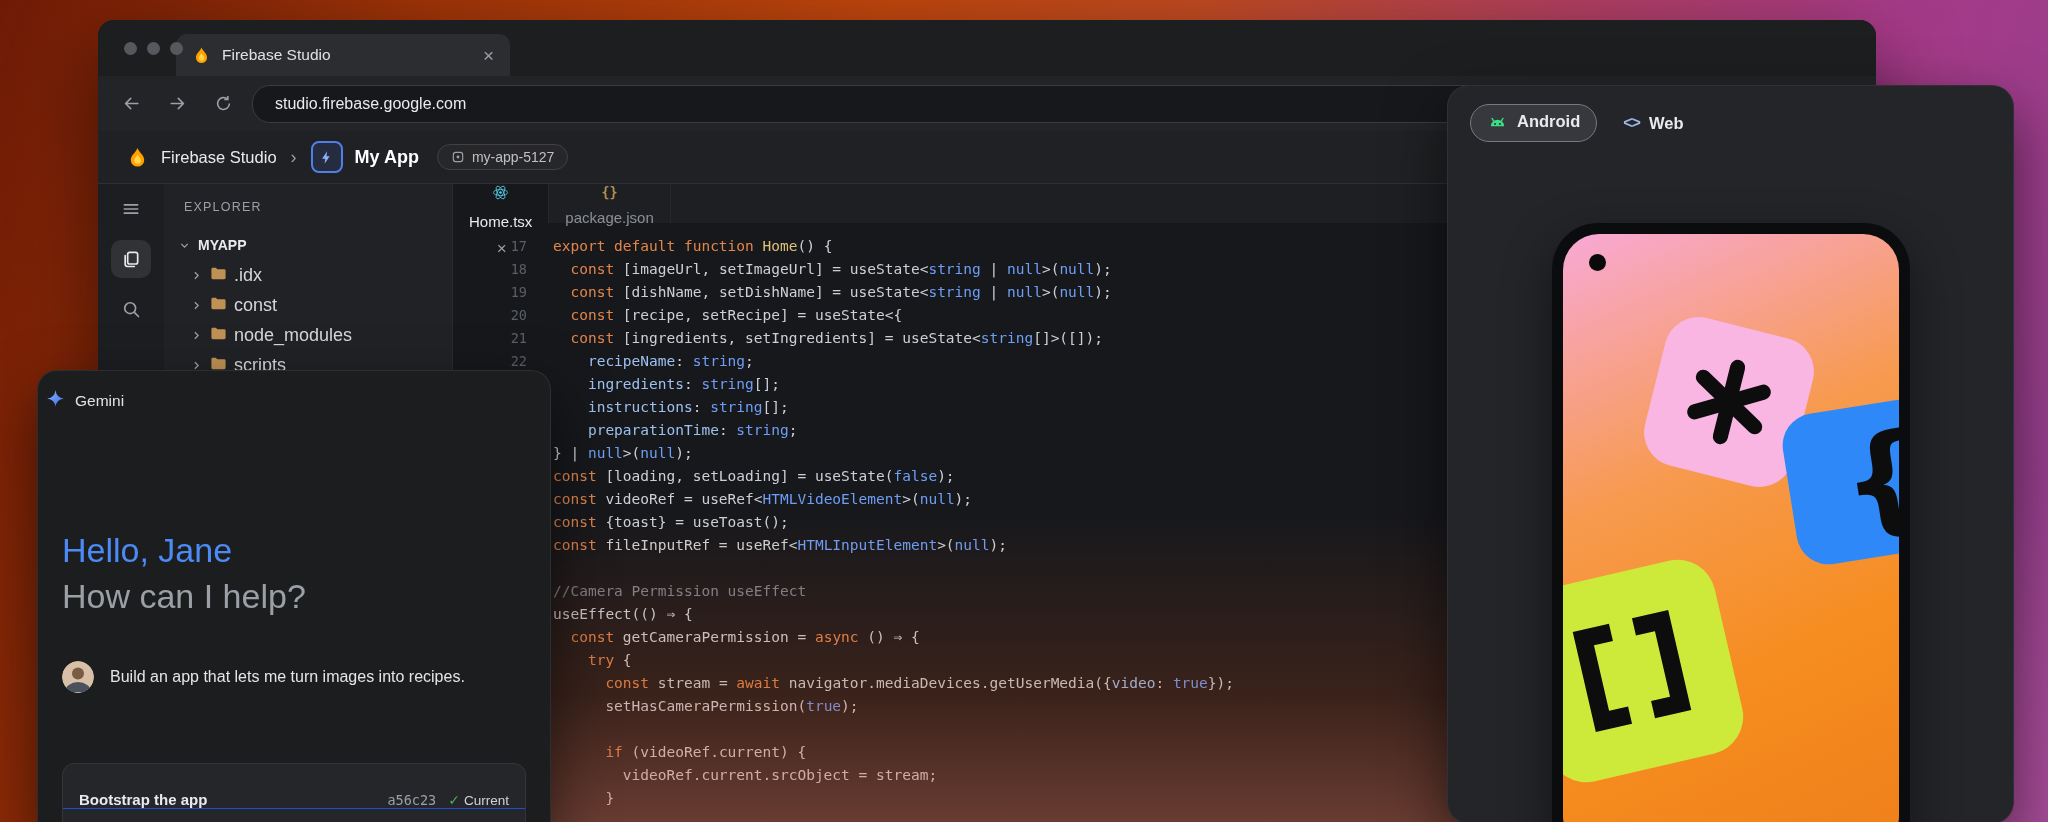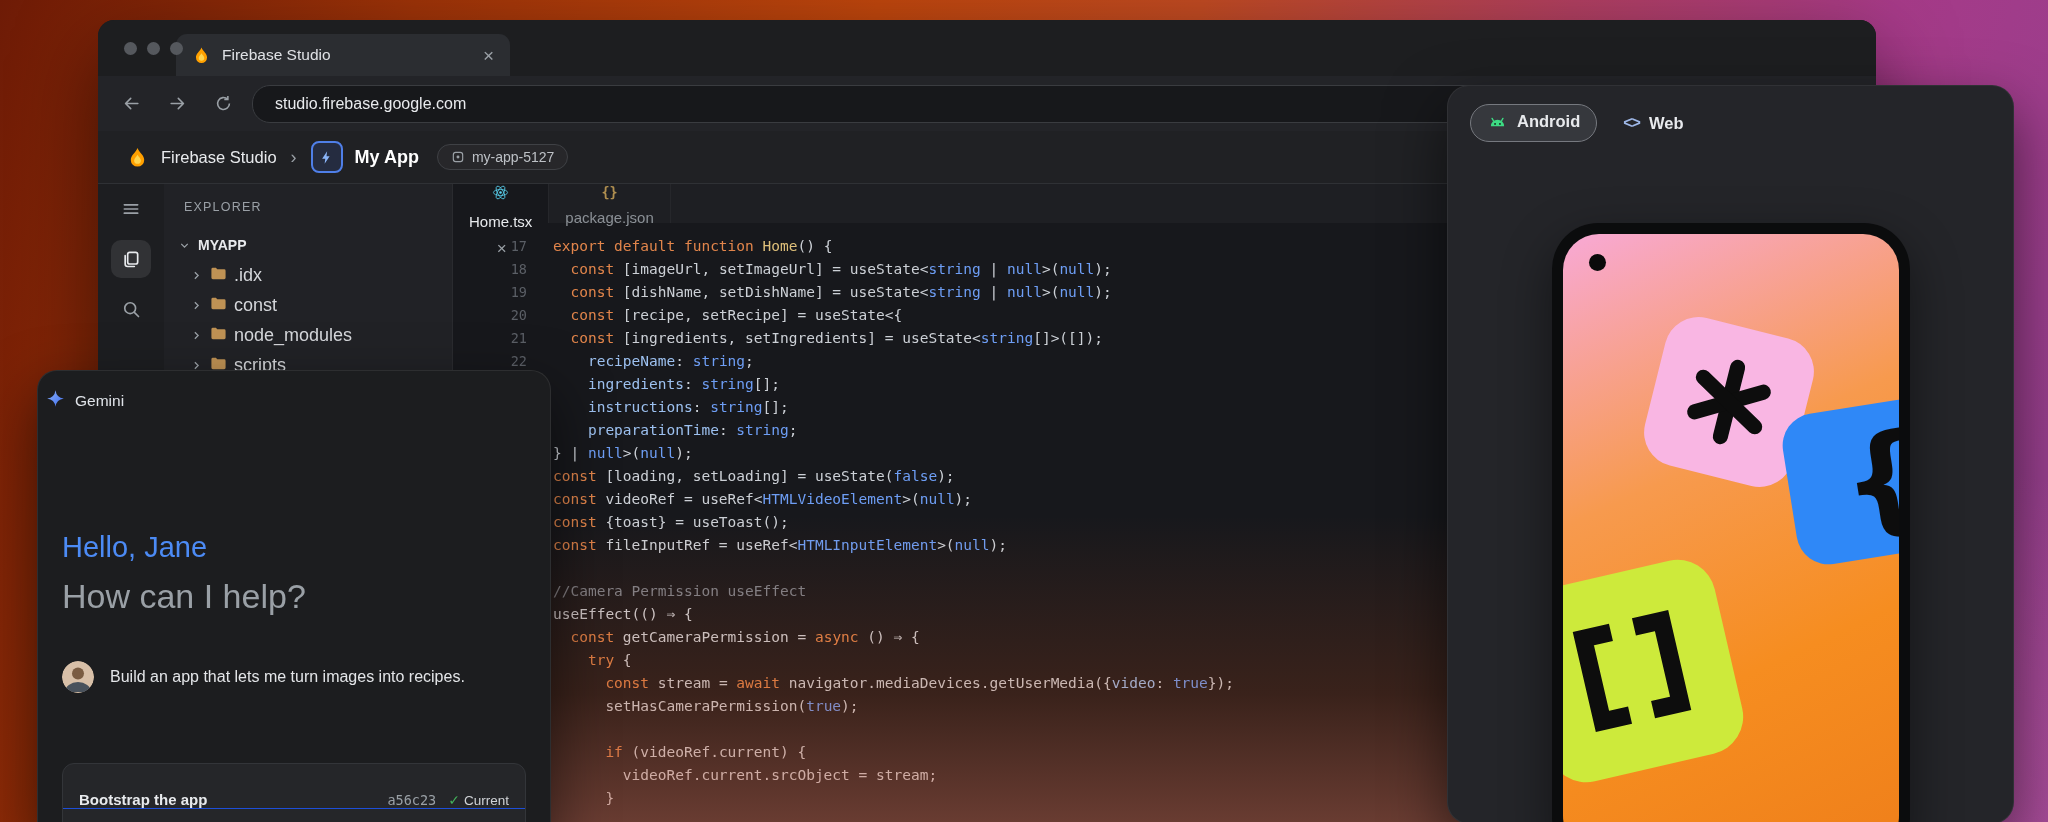--- a/index.html
+++ b/index.html
@@ -67,21 +67,21 @@
   .tok-p{color:#ccd0d6;} .tok-k{color:#e2854b;} .tok-t{color:#6e9ef5;}
   .tok-v{color:#9dc1f0;} .tok-f{color:#dfc07a;} .tok-c{color:#7d838c;}
   .editor-fade{position:absolute;left:0;right:0;bottom:0;height:48%;pointer-events:none;
                background:linear-gradient(to bottom, rgba(196,74,22,0) 0%, rgba(196,74,22,0.20) 58%, rgba(219,110,80,0.42) 100%);}
 
   
   .gemini{position:absolute;left:37px;top:370px;width:512px;height:470px;background:#1c1d1f;
           border:1px solid rgba(255,255,255,0.08);border-radius:20px;box-shadow:0 24px 60px rgba(0,0,0,0.55);z-index:5;}
   .gem-header{position:absolute;left:8px;top:18px;display:flex;align-items:center;gap:10px;}
   .gem-title{color:#dfe3e8;font-size:15.5px;}
-  .greet1{position:absolute;left:24px;top:160px;font-size:29px;font-weight:500;color:#4c8bf5;}
+  .greet1{position:absolute;left:24px;top:160px;font-size:34px;font-weight:500;color:#4c8bf5;}
   .greet2{position:absolute;left:24px;top:206px;font-size:34px;font-weight:500;color:#9aa0a6;}
   .gem-msg{position:absolute;left:24px;right:24px;display:flex;align-items:center;gap:16px;}
   .msg-user{top:290px;}
   .msg-ai{top:344px;}
   .msg-text{color:#e3e5e8;font-size:16px;}
   .avatar{width:32px;height:32px;border-radius:50%;overflow:hidden;flex:none;}
   .task-card{position:absolute;left:24px;right:24px;top:392px;background:#252629;border:1px solid #333539;border-radius:12px;overflow:hidden;}
   .task-head{height:44px;display:flex;align-items:flex-end;padding:0 16px;border-bottom:1px solid #1d4ed8;}
   .task-title{color:#e8eaed;font-size:15px;font-weight:600;flex:1;}
   .task-hash{color:#9aa0a6;font-size:13.5px;font-family:"DejaVu Sans Mono",monospace;margin-right:12px;}

